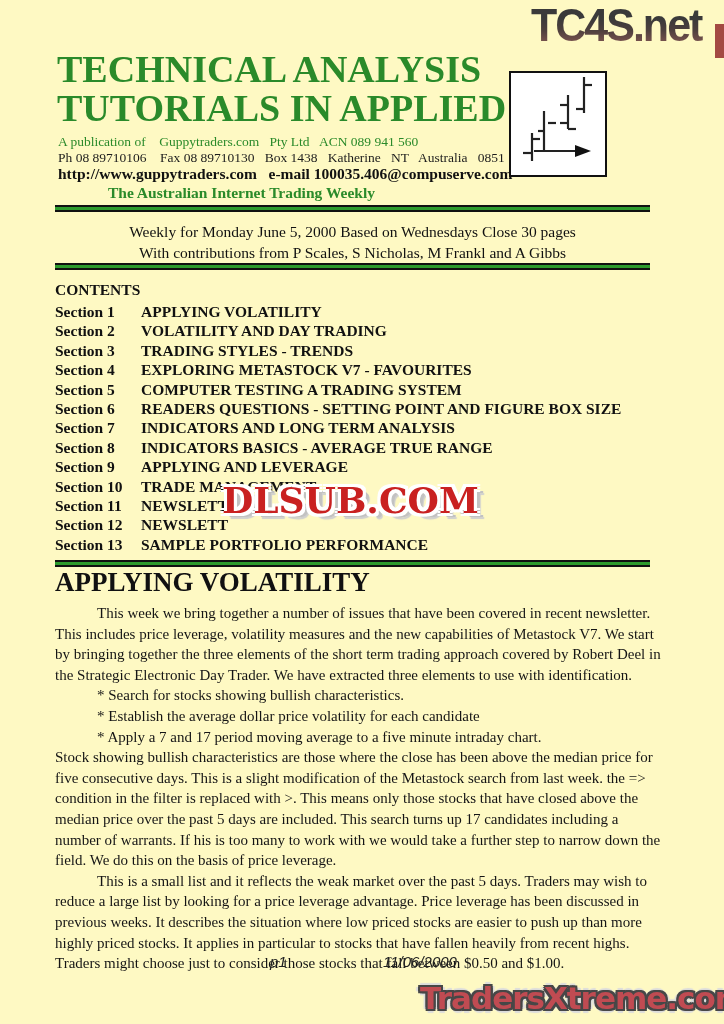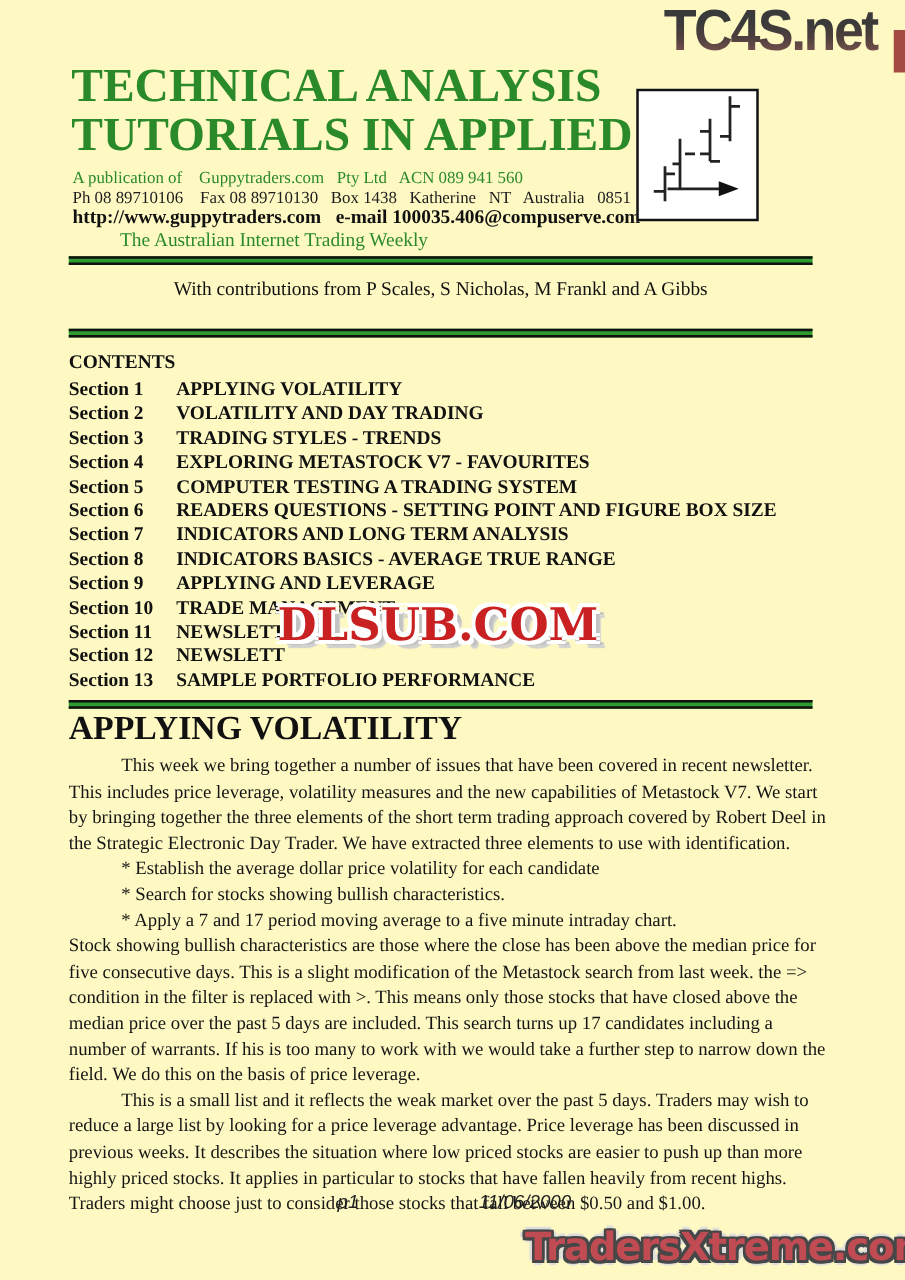--- a/index.html
+++ b/index.html
@@ -14,21 +14,21 @@
         -webkit-background-clip:text;background-clip:text;color:transparent;
         transform:scaleY(1.08);transform-origin:top;}
   .corner-red{position:absolute;top:24px;right:0;width:9px;height:34px;background:#a34a42;}
 
   
   .title{position:absolute;left:57px;top:50px;font-weight:bold;font-size:38px;
          line-height:39px;color:#2a8a2a;letter-spacing:0px;}
   .publine{position:absolute;left:58px;top:134px;font-size:13.5px;color:#2a8a2a;white-space:pre;}
   .contactline{position:absolute;left:58px;top:150px;font-size:13.5px;color:#1c1c1c;white-space:pre;}
   .webline{position:absolute;left:58px;top:165px;font-size:15.5px;font-weight:bold;color:#111;white-space:pre;}
-  .tagline{position:absolute;left:96px;top:184px;font-size:15.5px;font-weight:normal;color:#2a8a2a;}
+  .tagline{position:absolute;left:108px;top:184px;font-size:15.5px;font-weight:bold;color:#2a8a2a;}
   .chartbox{position:absolute;left:509px;top:71px;width:94px;height:102px;border:2px solid #111;background:#fff;}
 
   
   .rule{position:absolute;left:55px;width:595px;height:3px;background:#2d9b2d;
         border-top:2px solid #111;border-bottom:2px solid #111;}
   .rule.r1{top:205px;}
   .rule.r2{top:263px;}
   .rule.r3{top:560px;}
 
   
@@ -113,20 +113,21 @@
         <line x1="65" y1="36" x2="73" y2="36"></line>
 
         <line x1="23" y1="78" x2="66" y2="78"></line>
       </g>
       <polygon points="64,72 80,78 64,84" fill="#111"></polygon>
     </svg>
   </div>
 
   <div class="rule r1"></div>
   <div class="issue">
+    <div>Weekly for Monday June 5, 2000 Based on Wednesdays Close 30 pages</div>
     <div>With contributions from  P Scales,  S Nicholas, M Frankl and  A Gibbs</div>
   </div>
   <div class="rule r2"></div>
 
   <div class="contents">
     <div class="c-head">CONTENTS</div>
     <div class="c-row">
       <span class="c-num">Section 1</span>
       <span class="c-title">APPLYING VOLATILITY</span>
     </div>
@@ -180,22 +181,22 @@
     </div>
   </div>
 
   <div class="dlsub">DLSUB.COM</div>
 
   <div class="rule r3"></div>
 
   <div class="article">
     <h1 class="a-head">APPLYING VOLATILITY</h1>
     <p class="ind">This week we bring together a number of issues that have been covered in recent newsletter. This includes price leverage, volatility measures and the new capabilities of Metastock V7. We start by bringing together the three elements of  the short term trading approach covered by Robert Deel in the Strategic Electronic Day Trader.  We have extracted three elements to use with identification.</p>
+    <div class="bullet">* Search for stocks showing bullish characteristics.</div>
     <div class="bullet">* Establish the average dollar price volatility for each candidate</div>
-    <div class="bullet">* Search for stocks showing bullish characteristics.</div>
     <div class="bullet">* Apply a 7 and 17 period moving average to a five minute intraday chart.</div>
     <p>Stock showing bullish characteristics are those where the close has been above the median price for five consecutive days.  This is a slight modification of the Metastock search from last week. the =&gt; condition in the filter is replaced with &gt;. This means only those stocks that have closed above the median price over the past 5 days are included. This search turns up  17 candidates including a number of warrants.  If his is too many to work with we would take a further step to narrow down the field. We do this on the basis of price leverage.</p>
     <p class="ind">This is a small list and it reflects the weak market over the past 5 days. Traders may wish to reduce a large list by looking for a price leverage advantage. Price leverage has been discussed in previous weeks. It describes the situation where low priced stocks are easier to push up than more highly priced stocks. It applies in particular to stocks that have fallen heavily from recent highs. Traders might choose just to consider those stocks that fall between $0.50 and $1.00.</p>
   </div>
 
   <div class="pagefoot">
     <span class="pagenum">p1</span>
     <span class="pagedate">11/06/2000</span>
   </div>
 

